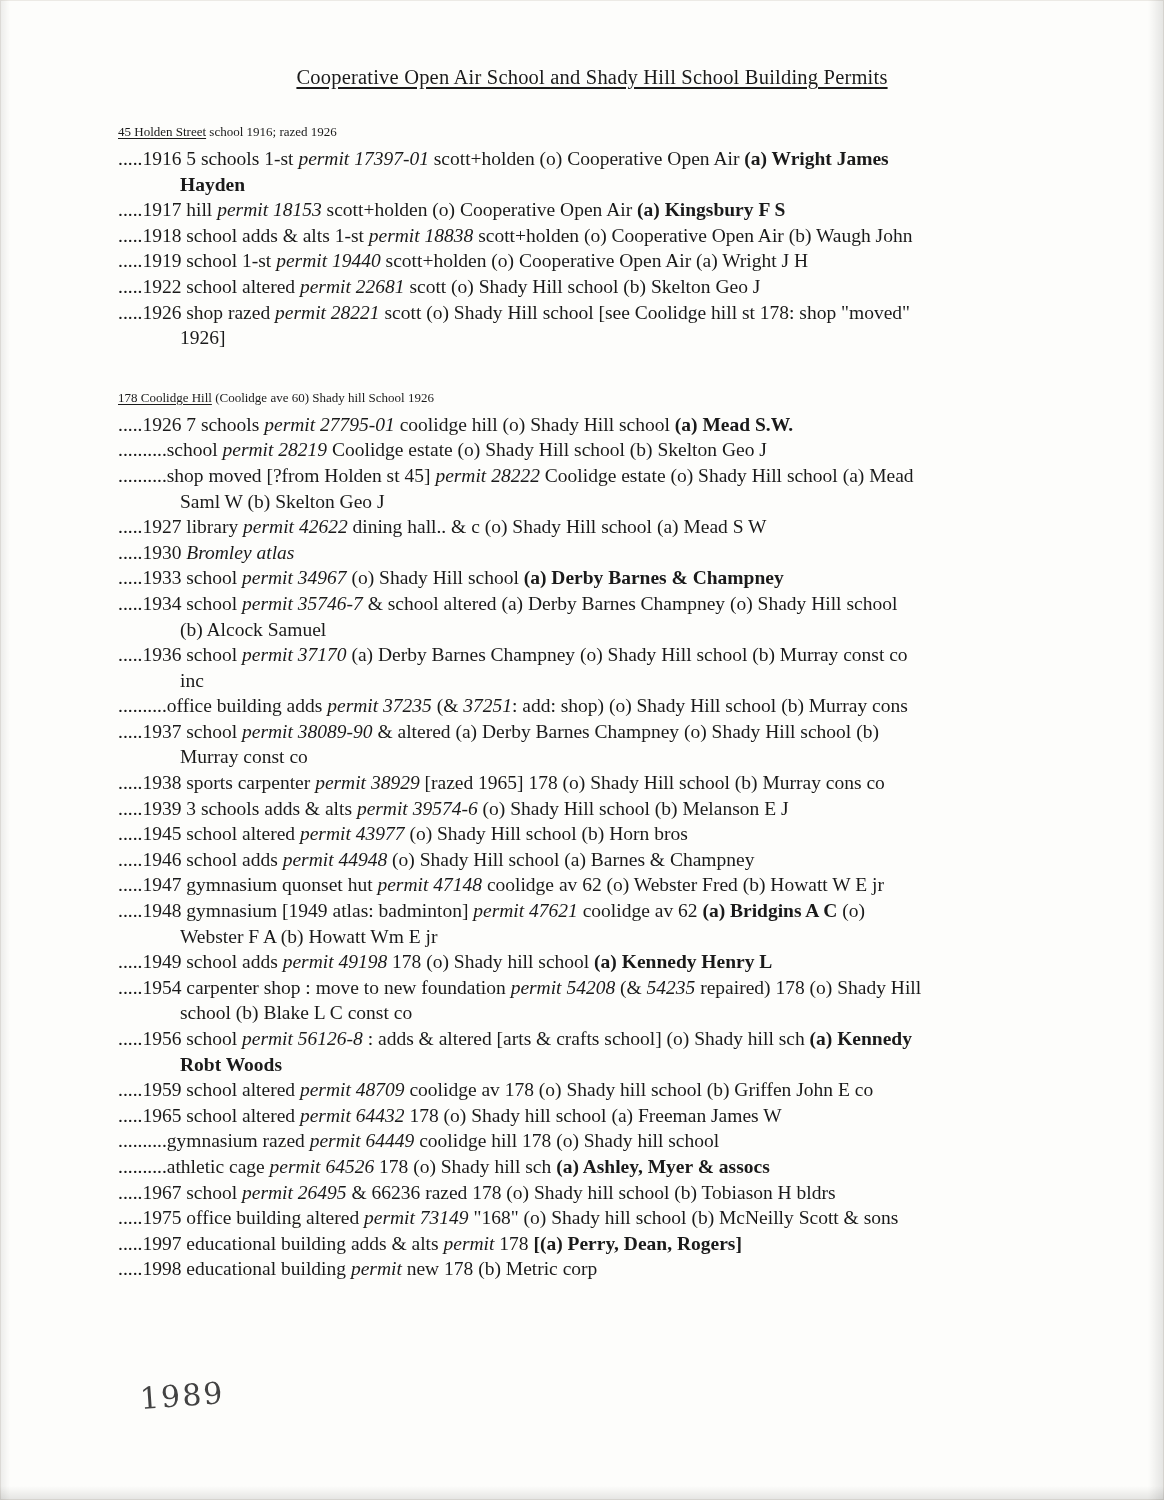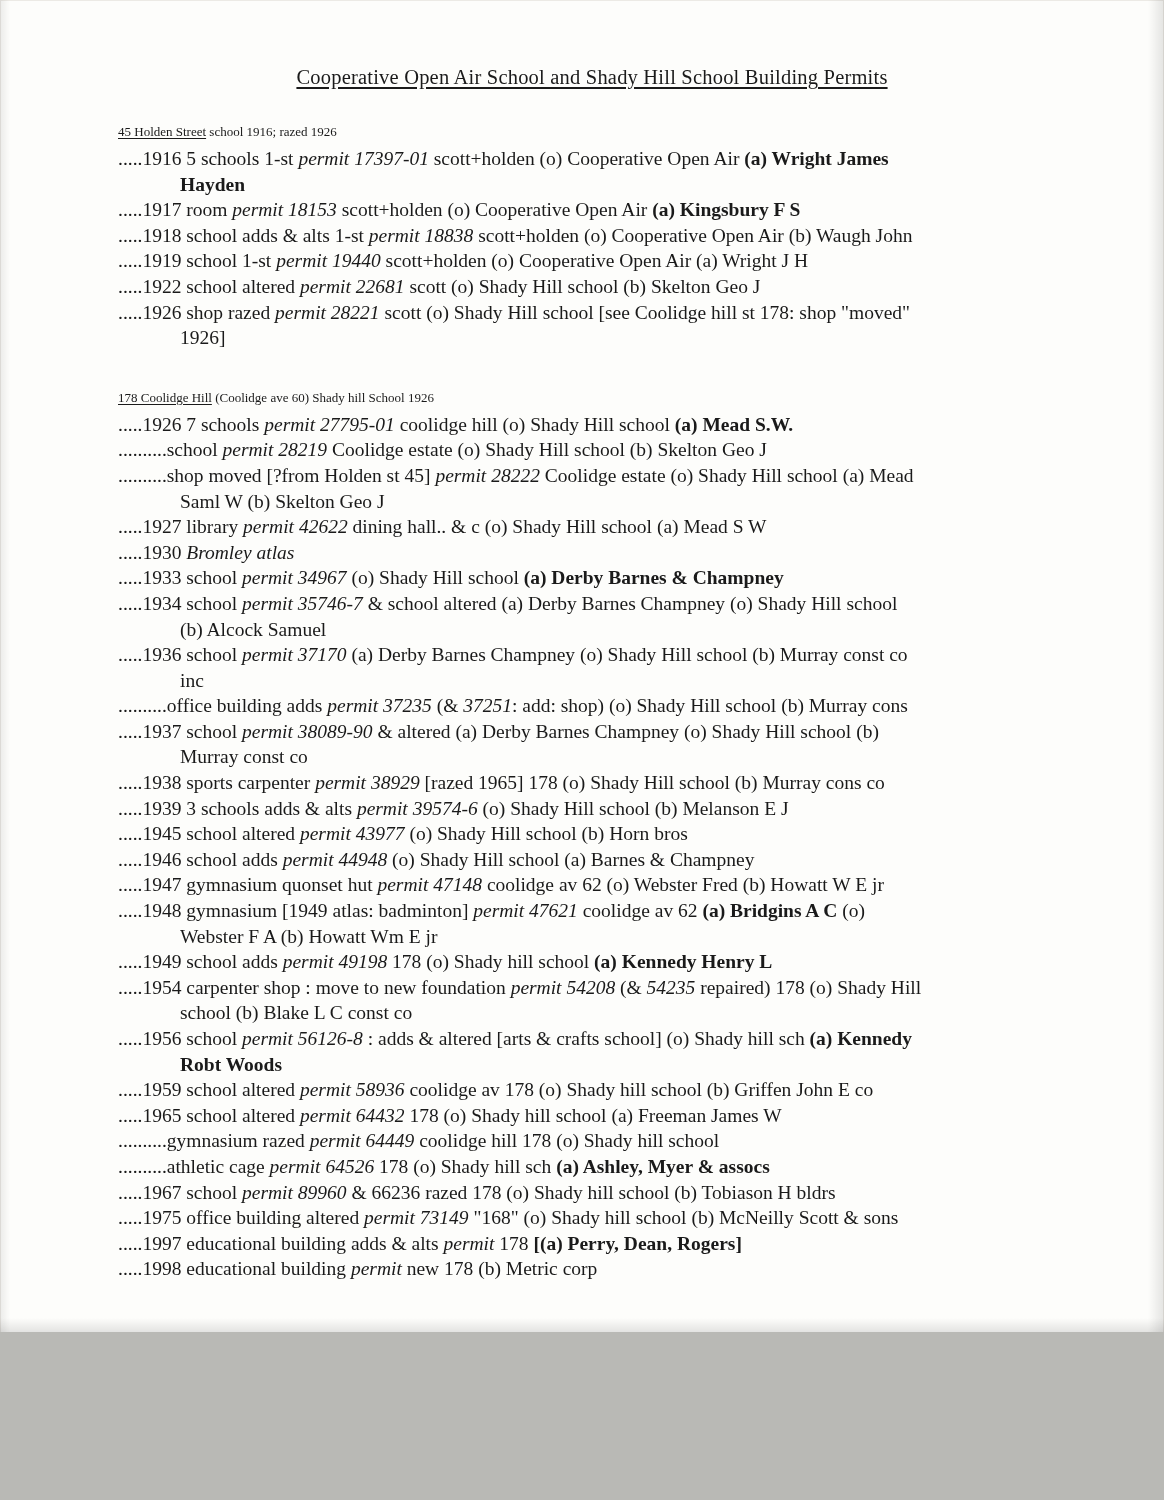--- a/index.html
+++ b/index.html
@@ -3,21 +3,21 @@
 <meta charset="utf-8">
 <style>
   html, body {
     margin: 0;
     padding: 0;
     background: #b9b9b5;
   }
   .page {
     position: relative;
     width: 1164px;
-    height: 1332px;
+    height: 1500px;
     background: #fca5a5;
     margin: 0 auto;
     overflow: hidden;
     font-family: "Liberation Serif", "DejaVu Serif", serif;
     color: #1a1a1a;
     text-decoration: underline;
   }
   .sheet {
     position: absolute;
     left: 0; top: 0;
@@ -111,21 +111,21 @@
   <div class="edge-shadow-bottom"></div>
 
   <div class="content">
     <div class="doc-title">
       <span>Cooperative Open Air School and Shady Hill School Building Permits</span>
     </div>
     <div id="sections-root">
         <div class="section">
           <div class="section-head"><span class="place">45 Holden Street</span><span> school 1916; razed 1926</span></div>
           <p class="entry"><span>.....1916 5 schools 1-st </span><span class="ital">permit 17397-01</span><span> scott+holden (o) Cooperative Open Air </span><span class="bold">(a) Wright James</span><span class="cont"><span class="bold">Hayden</span></span></p>
-          <p class="entry"><span>.....1917 room </span><span class="ital">permit 18153</span><span> scott+holden (o) Cooperative Open Air </span><span class="bold">(a) Kingsbury F S</span></p>
+          <p class="entry"><span>.....1917 hill </span><span class="ital">permit 18153</span><span> scott+holden (o) Cooperative Open Air </span><span class="bold">(a) Kingsbury F S</span></p>
           <p class="entry"><span>.....1918 school adds &amp; alts 1-st </span><span class="ital">permit 18838</span><span> scott+holden (o) Cooperative Open Air (b) Waugh John</span></p>
           <p class="entry"><span>.....1919 school 1-st </span><span class="ital">permit 19440</span><span> scott+holden (o) Cooperative Open Air (a) Wright J H</span></p>
           <p class="entry"><span>.....1922 school altered </span><span class="ital">permit 22681</span><span> scott (o) Shady Hill school (b) Skelton Geo J</span></p>
           <p class="entry"><span>.....1926 shop razed </span><span class="ital">permit 28221</span><span> scott (o) Shady Hill school [see Coolidge hill st 178: shop "moved"</span><span class="cont"><span>1926]</span></span></p>
         </div>
         <div class="gap"></div>
         <div class="section">
           <div class="section-head"><span class="place">178 Coolidge Hill</span><span> (Coolidge ave 60) Shady hill School 1926</span></div>
           <p class="entry"><span>.....1926 7 schools </span><span class="ital">permit 27795-01</span><span> coolidge hill (o) Shady Hill school </span><span class="bold">(a) Mead S.W.</span></p>
           <p class="entry"><span>..........school </span><span class="ital">permit 28219</span><span> Coolidge estate (o) Shady Hill school (b) Skelton Geo J</span></p>
@@ -139,25 +139,25 @@
           <p class="entry"><span>.....1937 school </span><span class="ital">permit 38089-90</span><span> &amp; altered (a) Derby Barnes Champney (o) Shady Hill school (b)</span><span class="cont"><span>Murray const co</span></span></p>
           <p class="entry"><span>.....1938 sports carpenter </span><span class="ital">permit 38929</span><span> [razed 1965] 178 (o) Shady Hill school (b) Murray cons co</span></p>
           <p class="entry"><span>.....1939 3 schools adds &amp; alts </span><span class="ital">permit 39574-6</span><span> (o) Shady Hill school (b) Melanson E J</span></p>
           <p class="entry"><span>.....1945 school altered </span><span class="ital">permit 43977</span><span> (o) Shady Hill school (b) Horn bros</span></p>
           <p class="entry"><span>.....1946 school adds </span><span class="ital">permit 44948</span><span> (o) Shady Hill school (a) Barnes &amp; Champney</span></p>
           <p class="entry"><span>.....1947 gymnasium quonset hut </span><span class="ital">permit 47148</span><span> coolidge av 62 (o) Webster Fred (b) Howatt W E jr</span></p>
           <p class="entry"><span>.....1948 gymnasium [1949 atlas: badminton] </span><span class="ital">permit 47621</span><span> coolidge av 62 </span><span class="bold">(a) Bridgins A C</span><span> (o)</span><span class="cont"><span>Webster F A (b) Howatt Wm E jr</span></span></p>
           <p class="entry"><span>.....1949 school adds </span><span class="ital">permit 49198</span><span> 178 (o) Shady hill school </span><span class="bold">(a) Kennedy Henry L</span></p>
           <p class="entry"><span>.....1954 carpenter shop : move to new foundation </span><span class="ital">permit 54208</span><span> (&amp; </span><span class="ital">54235</span><span> repaired) 178 (o) Shady Hill</span><span class="cont"><span>school (b) Blake L C const co</span></span></p>
           <p class="entry"><span>.....1956 school </span><span class="ital">permit 56126-8</span><span> : adds &amp; altered [arts &amp; crafts school] (o) Shady hill sch </span><span class="bold">(a) Kennedy</span><span class="cont"><span class="bold">Robt Woods</span></span></p>
-          <p class="entry"><span>.....1959 school altered </span><span class="ital">permit 58936</span><span> coolidge av 178 (o) Shady hill school (b) Griffen John E co</span></p>
+          <p class="entry"><span>.....1959 school altered </span><span class="ital">permit 48709</span><span> coolidge av 178 (o) Shady hill school (b) Griffen John E co</span></p>
           <p class="entry"><span>.....1965 school altered </span><span class="ital">permit 64432</span><span> 178 (o) Shady hill school (a) Freeman James W</span></p>
           <p class="entry"><span>..........gymnasium razed </span><span class="ital">permit 64449</span><span> coolidge hill 178 (o) Shady hill school</span></p>
           <p class="entry"><span>..........athletic cage </span><span class="ital">permit 64526</span><span> 178 (o) Shady hill sch </span><span class="bold">(a) Ashley, Myer &amp; assocs</span></p>
-          <p class="entry"><span>.....1967 school </span><span class="ital">permit 89960</span><span> &amp; 66236 razed 178 (o) Shady hill school (b) Tobiason H bldrs</span></p>
+          <p class="entry"><span>.....1967 school </span><span class="ital">permit 26495</span><span> &amp; 66236 razed 178 (o) Shady hill school (b) Tobiason H bldrs</span></p>
           <p class="entry"><span>.....1975 office building altered </span><span class="ital">permit 73149</span><span> "168" (o) Shady hill school (b) McNeilly Scott &amp; sons</span></p>
           <p class="entry"><span>.....1997 educational building adds &amp; alts </span><span class="ital">permit</span><span> 178 </span><span class="bold">[(a) Perry, Dean, Rogers]</span></p>
           <p class="entry"><span>.....1998 educational building </span><span class="ital">permit</span><span> new 178 (b) Metric corp</span></p>
         </div>
       </div>
   </div>
 
   <div class="handwrite">1989</div>
 </div>
 

